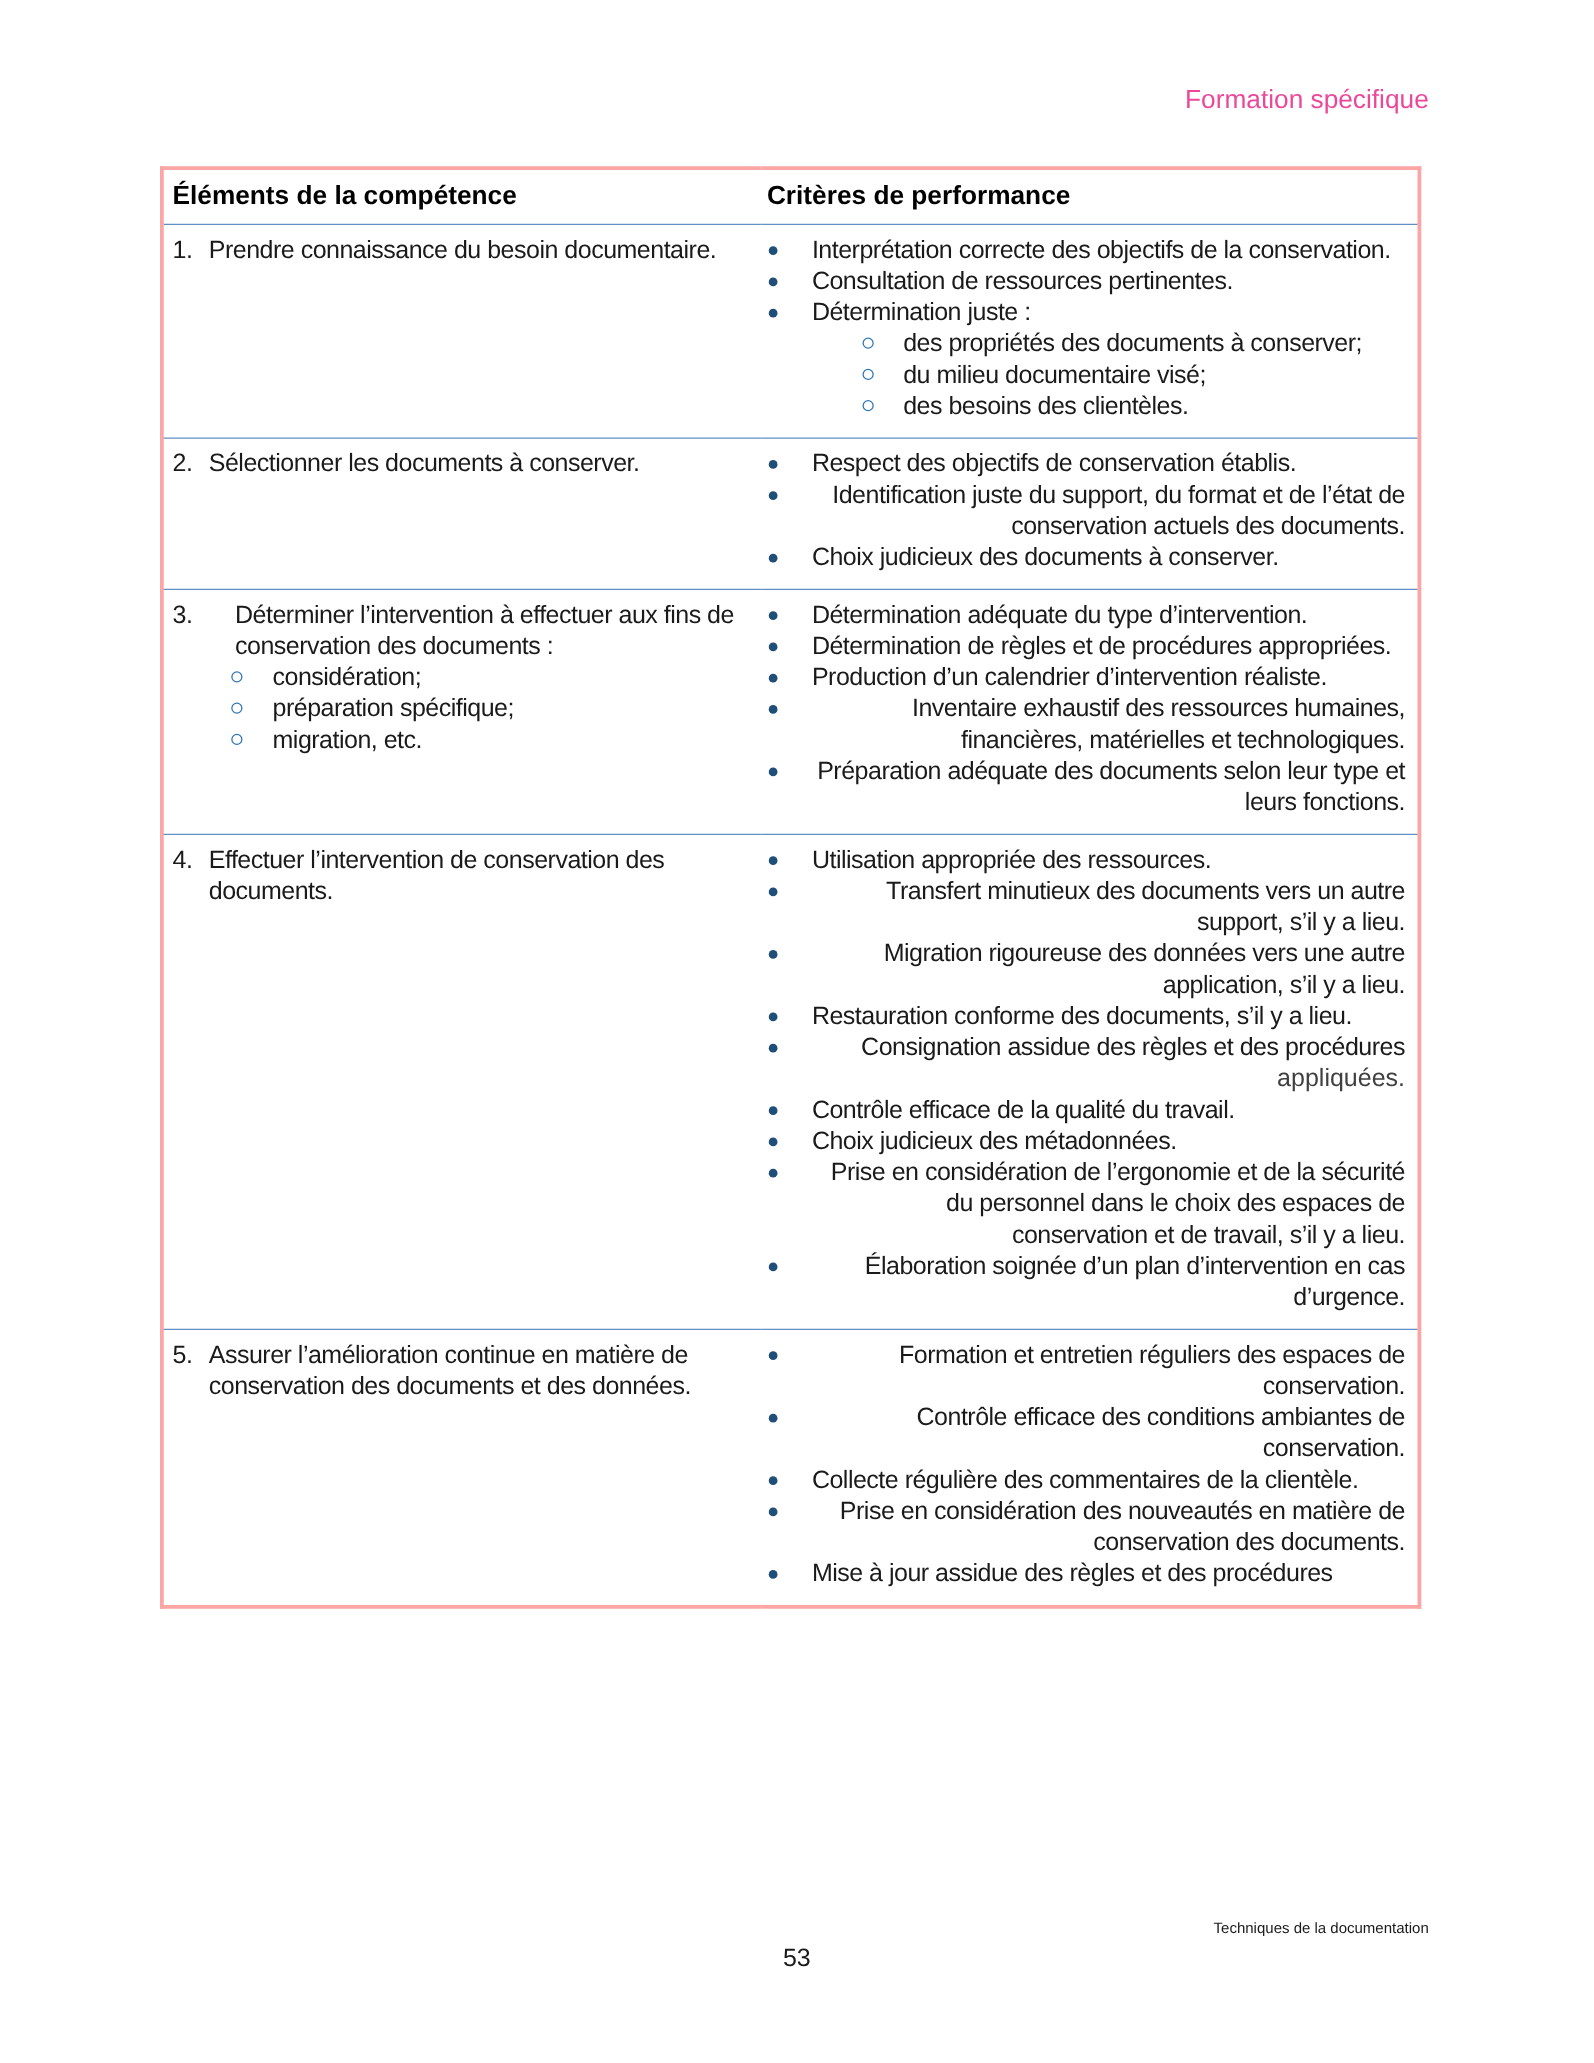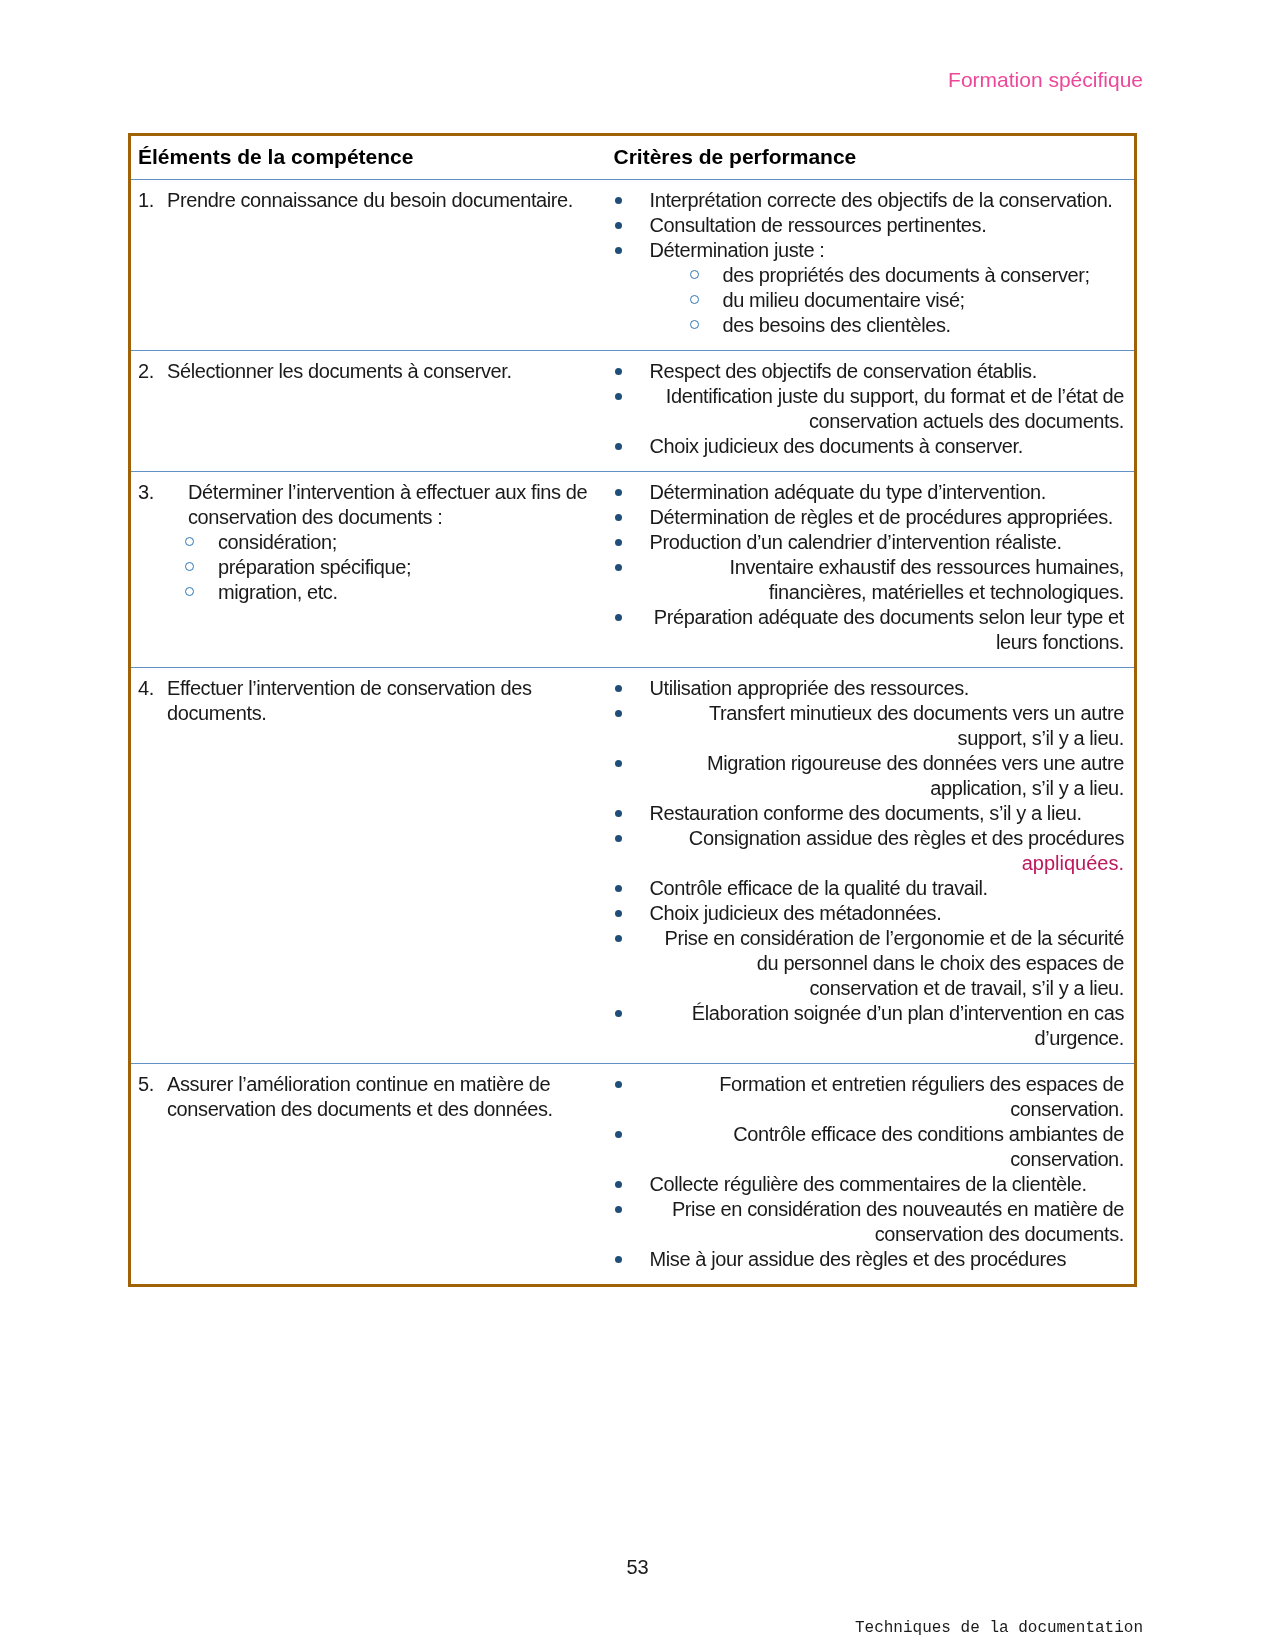--- a/index.html
+++ b/index.html
@@ -15,21 +15,21 @@
     top: 68px; right: 132px;
     font-size: 21px;
     color: #ec4899;
   }
   table.comp-table {
     position: absolute;
     left: 128px; top: 133px;
     width: 876px;
     border-collapse: collapse;
     table-layout: fixed;
-    border: 3px solid #a16207;
+    border: 3px solid #fca5a5;
     background: #ffffff;
   }
   .comp-table th {
     text-align: left;
     font-size: 21px;
     font-weight: bold;
     padding: 9px 10px 10px 7px;
     border-bottom: 1px solid #6190c4;
     color: #000000;
   }
@@ -63,27 +63,26 @@
   }
   .crit { display: flex; text-align: right; }
   .dot-bullet {
     flex: 0 0 7px;
     width: 7px; height: 7px;
     border-radius: 50%;
     background: #1f4e79;
     margin: 9px 28px 0 1px;
   }
   .crit-text, .sub-text, .el-body { min-width: 0; }
-  .light { color: #be185d; letter-spacing: 0; }
+  .light { color: #404040; letter-spacing: 0; }
 
   .footer-right {
     position: absolute;
-    top: 1619px; right: 132px;
-    font-size: 16px;
-    font-family: Liberation Mono, monospace;
+    top: 1535px; right: 132px;
+    font-size: 12px;
   }
   .page-number {
     position: absolute;
     top: 1556px; left: 0; width: 100%;
     text-align: center;
     font-size: 20px;
   }
 </style>
 </head>
 <body>

